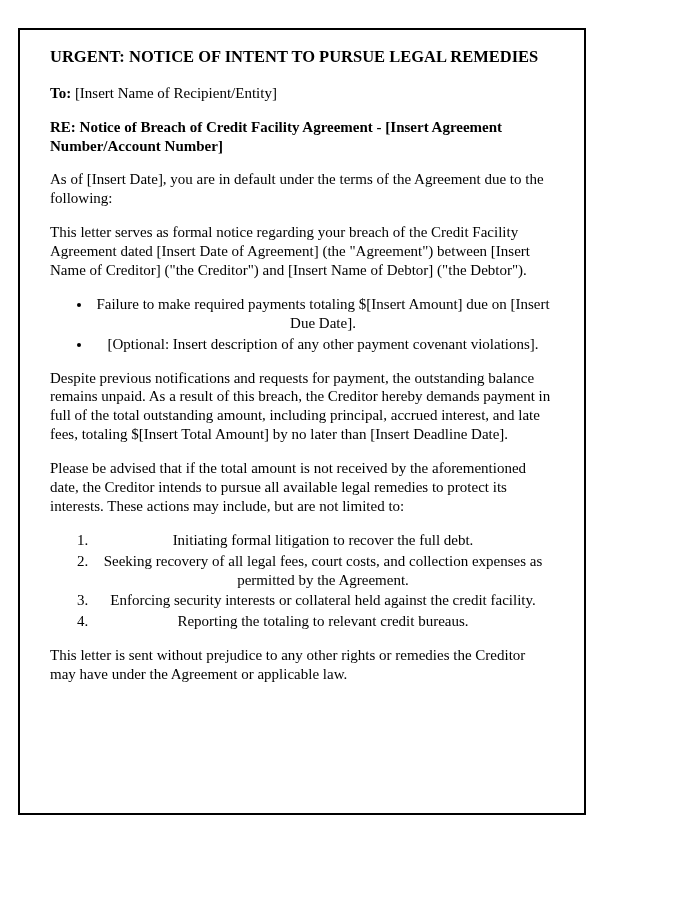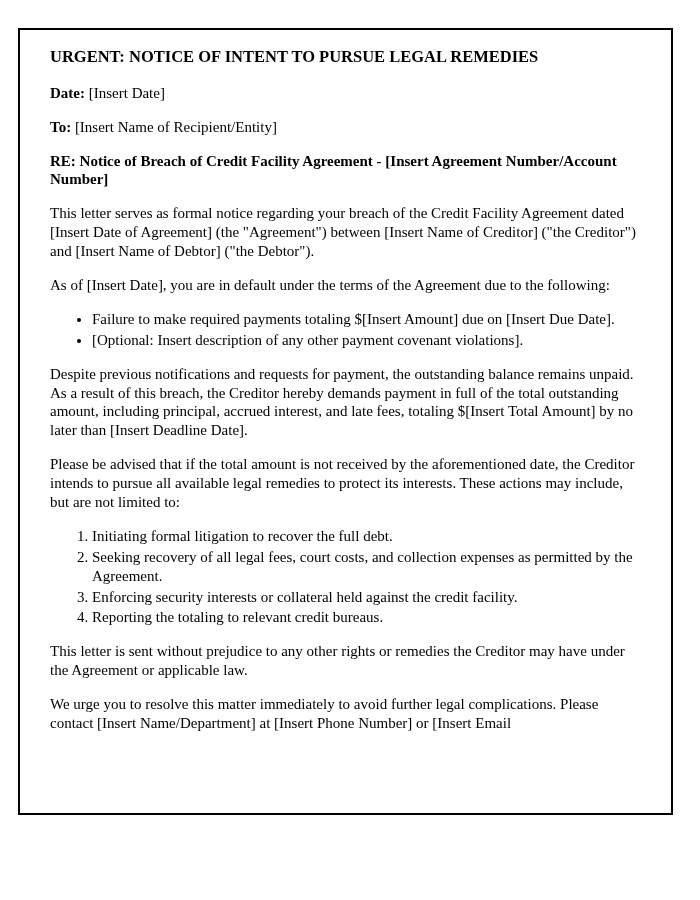--- a/index.html
+++ b/index.html
@@ -6,21 +6,21 @@
     margin: 0;
     padding: 0;
     background: #ffffff;
     width: 700px;
     height: 900px;
     overflow: hidden;
   }
   .page {
     box-sizing: border-box;
     margin: 28px 18px 0 18px;
-    width: 655px;
+    width: 568px;
     height: 787px;
     border: 2px solid #000000;
     padding: 17px 30px 0 30px;
     overflow: hidden;
     background: #ffffff;
     font-family: "Liberation Serif", "DejaVu Serif", serif;
     font-size: 15px;
     line-height: 1.26;
     color: #000000;
   }
@@ -40,55 +40,54 @@
   }
   b, strong, .bold {
     font-weight: bold;
   }
   ul, ol {
     margin: 0 0 15px 0;
     padding-left: 42px;
   }
   li {
     margin: 0 0 2px 0;
+    text-align: center;
   }
 </style>
 </head>
 <body>
 
 <div class="page">
 
   <div class="title">URGENT: NOTICE OF INTENT TO PURSUE LEGAL REMEDIES</div>
 
-  <p><b>Date:</b> <span>[Insert Date]</span></p>
 
   <div class="block">
     <p class="tight"><b>To:</b> <span>[Insert Name of Recipient/Entity]</span></p>
   </div>
 
   <p class="bold">RE: Notice of Breach of Credit Facility Agreement - [Insert Agreement Number/Account Number]</p>
 
 
+  <p>As of [Insert Date], you are in default under the terms of the Agreement due to the following:</p>
+
   <p>This letter serves as formal notice regarding your breach of the Credit Facility Agreement dated [Insert Date of Agreement] (the "Agreement") between [Insert Name of Creditor] ("the Creditor") and [Insert Name of Debtor] ("the Debtor").</p>
-
-  <p>As of [Insert Date], you are in default under the terms of the Agreement due to the following:</p>
 
   <ul>
     <li>Failure to make required payments totaling $[Insert Amount] due on [Insert Due Date].</li>
     <li>[Optional: Insert description of any other payment covenant violations].</li>
   </ul>
 
   <p>Despite previous notifications and requests for payment, the outstanding balance remains unpaid. As a result of this breach, the Creditor hereby demands payment in full of the total outstanding amount, including principal, accrued interest, and late fees, totaling $[Insert Total Amount] by no later than [Insert Deadline Date].</p>
 
   <p>Please be advised that if the total amount is not received by the aforementioned date, the Creditor intends to pursue all available legal remedies to protect its interests. These actions may include, but are not limited to:</p>
 
   <ol>
     <li>Initiating formal litigation to recover the full debt.</li>
     <li>Seeking recovery of all legal fees, court costs, and collection expenses as permitted by the Agreement.</li>
     <li>Enforcing security interests or collateral held against the credit facility.</li>
     <li>Reporting the totaling to relevant credit bureaus.</li>
   </ol>
 
   <p>This letter is sent without prejudice to any other rights or remedies the Creditor may have under the Agreement or applicable law.</p>
 
-  <p>We urge you to resolve this matter immediately to avoid further legal complications. Please contact [Insert Name/Department] at [Insert Phone Number] or [Insert Email</p>
 
 </div>
 
 </body></html>

